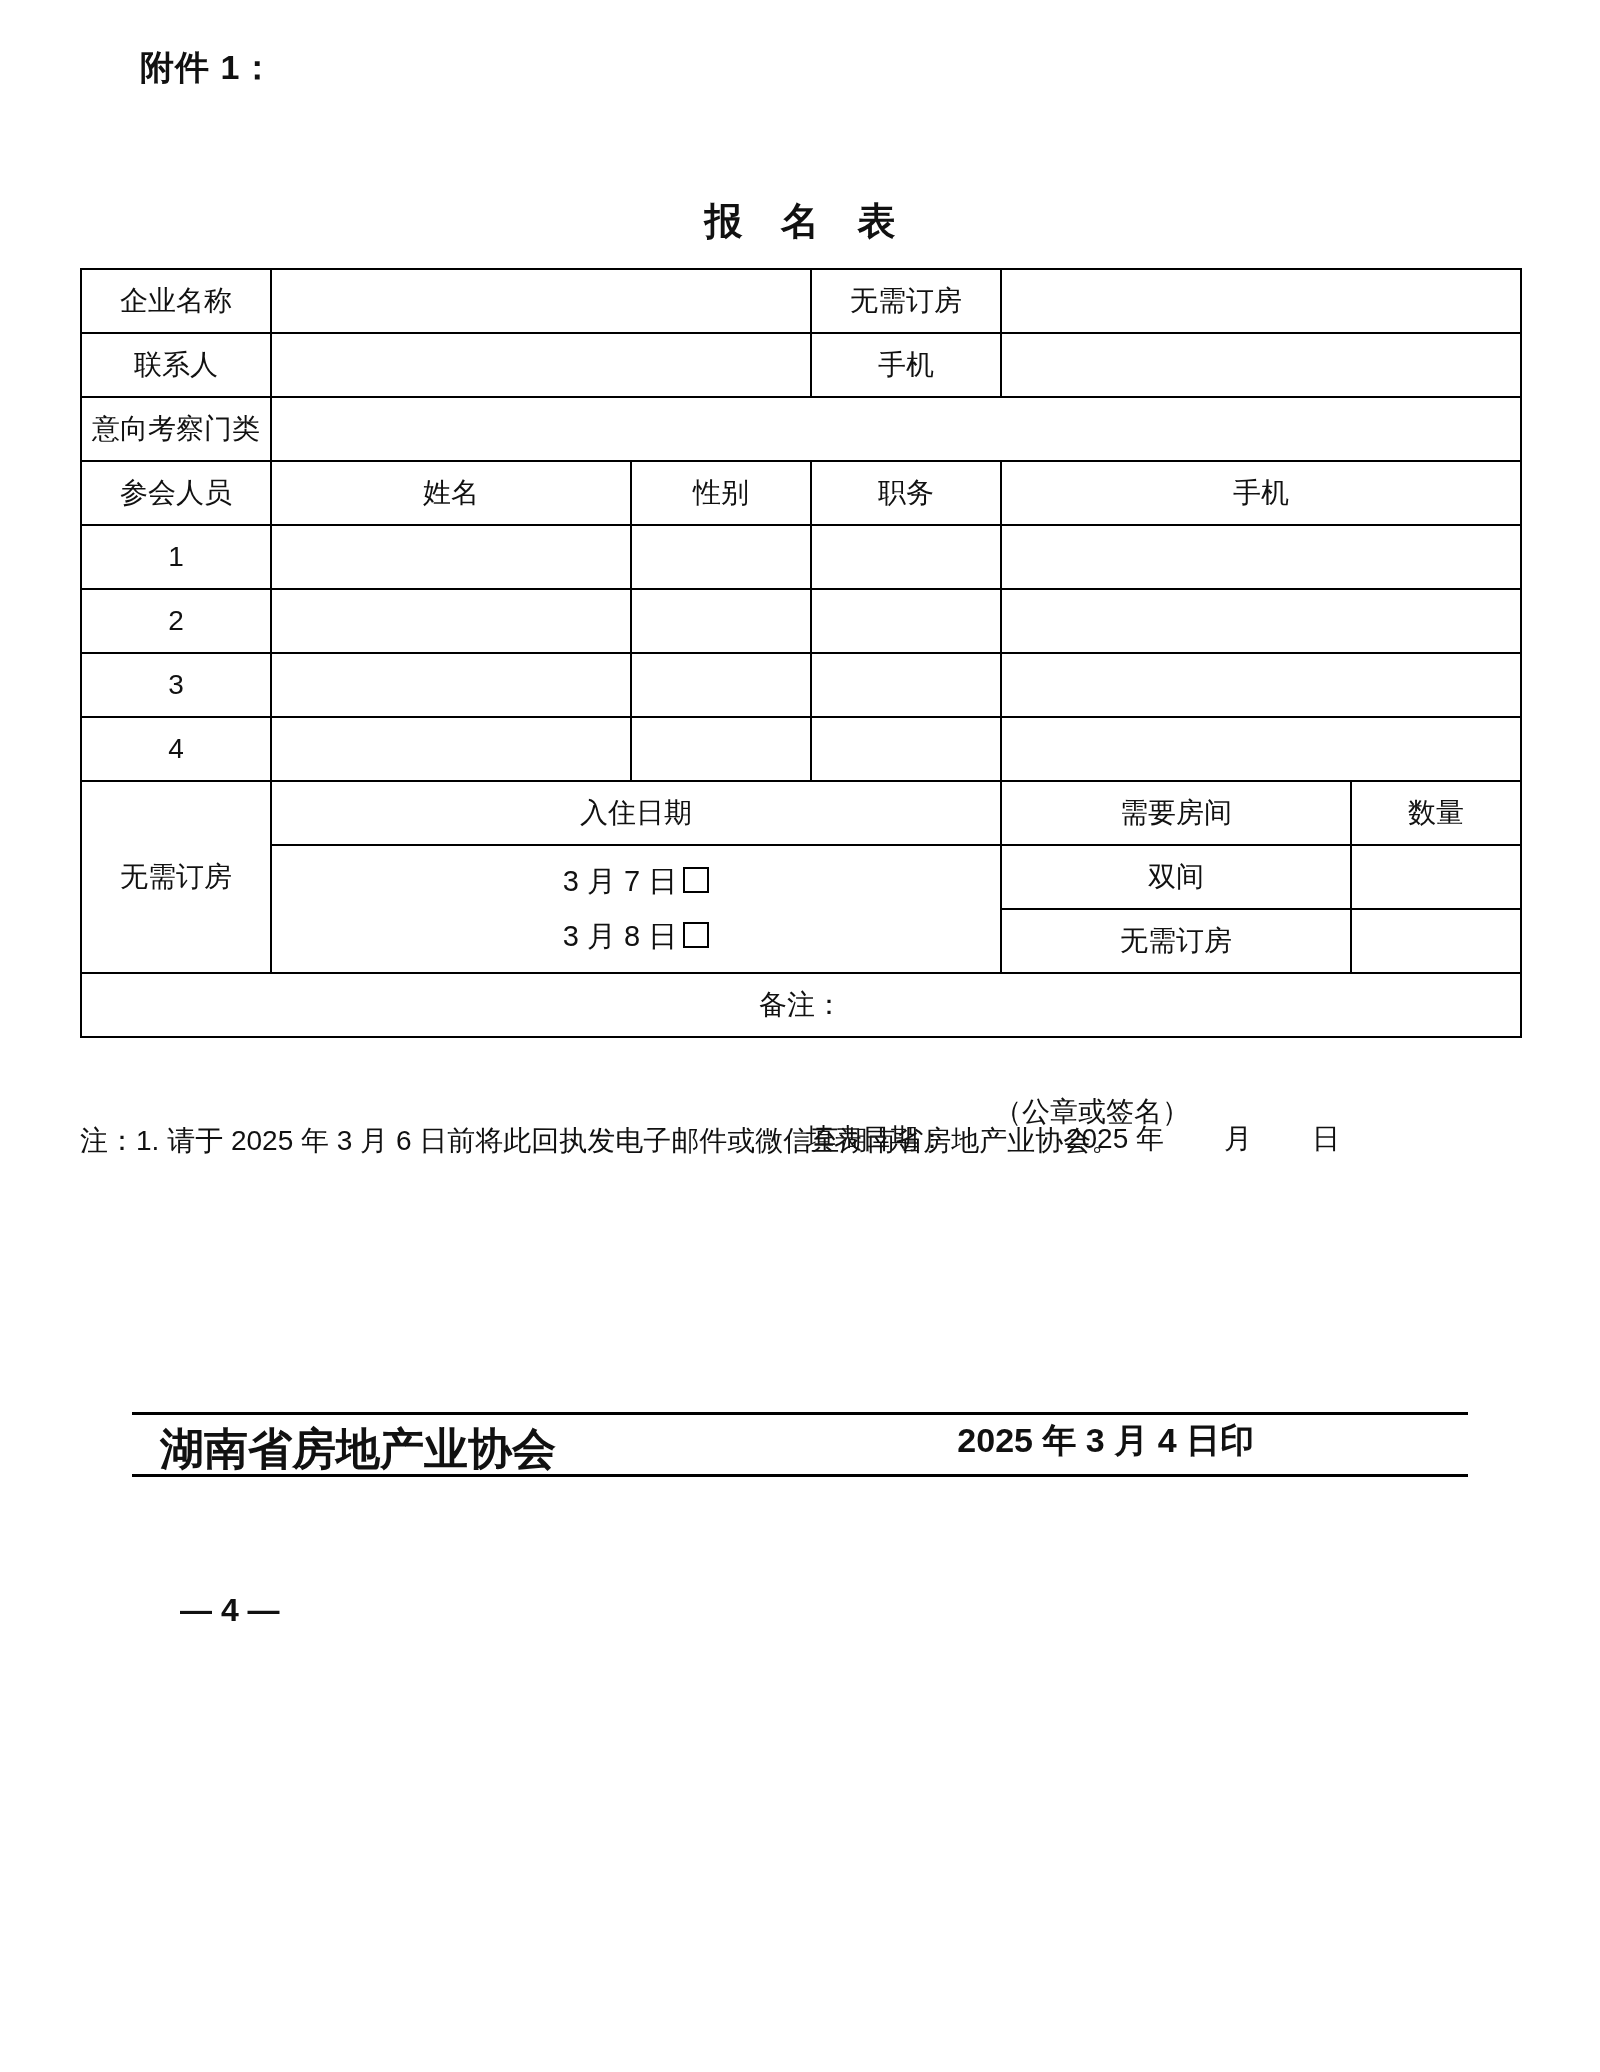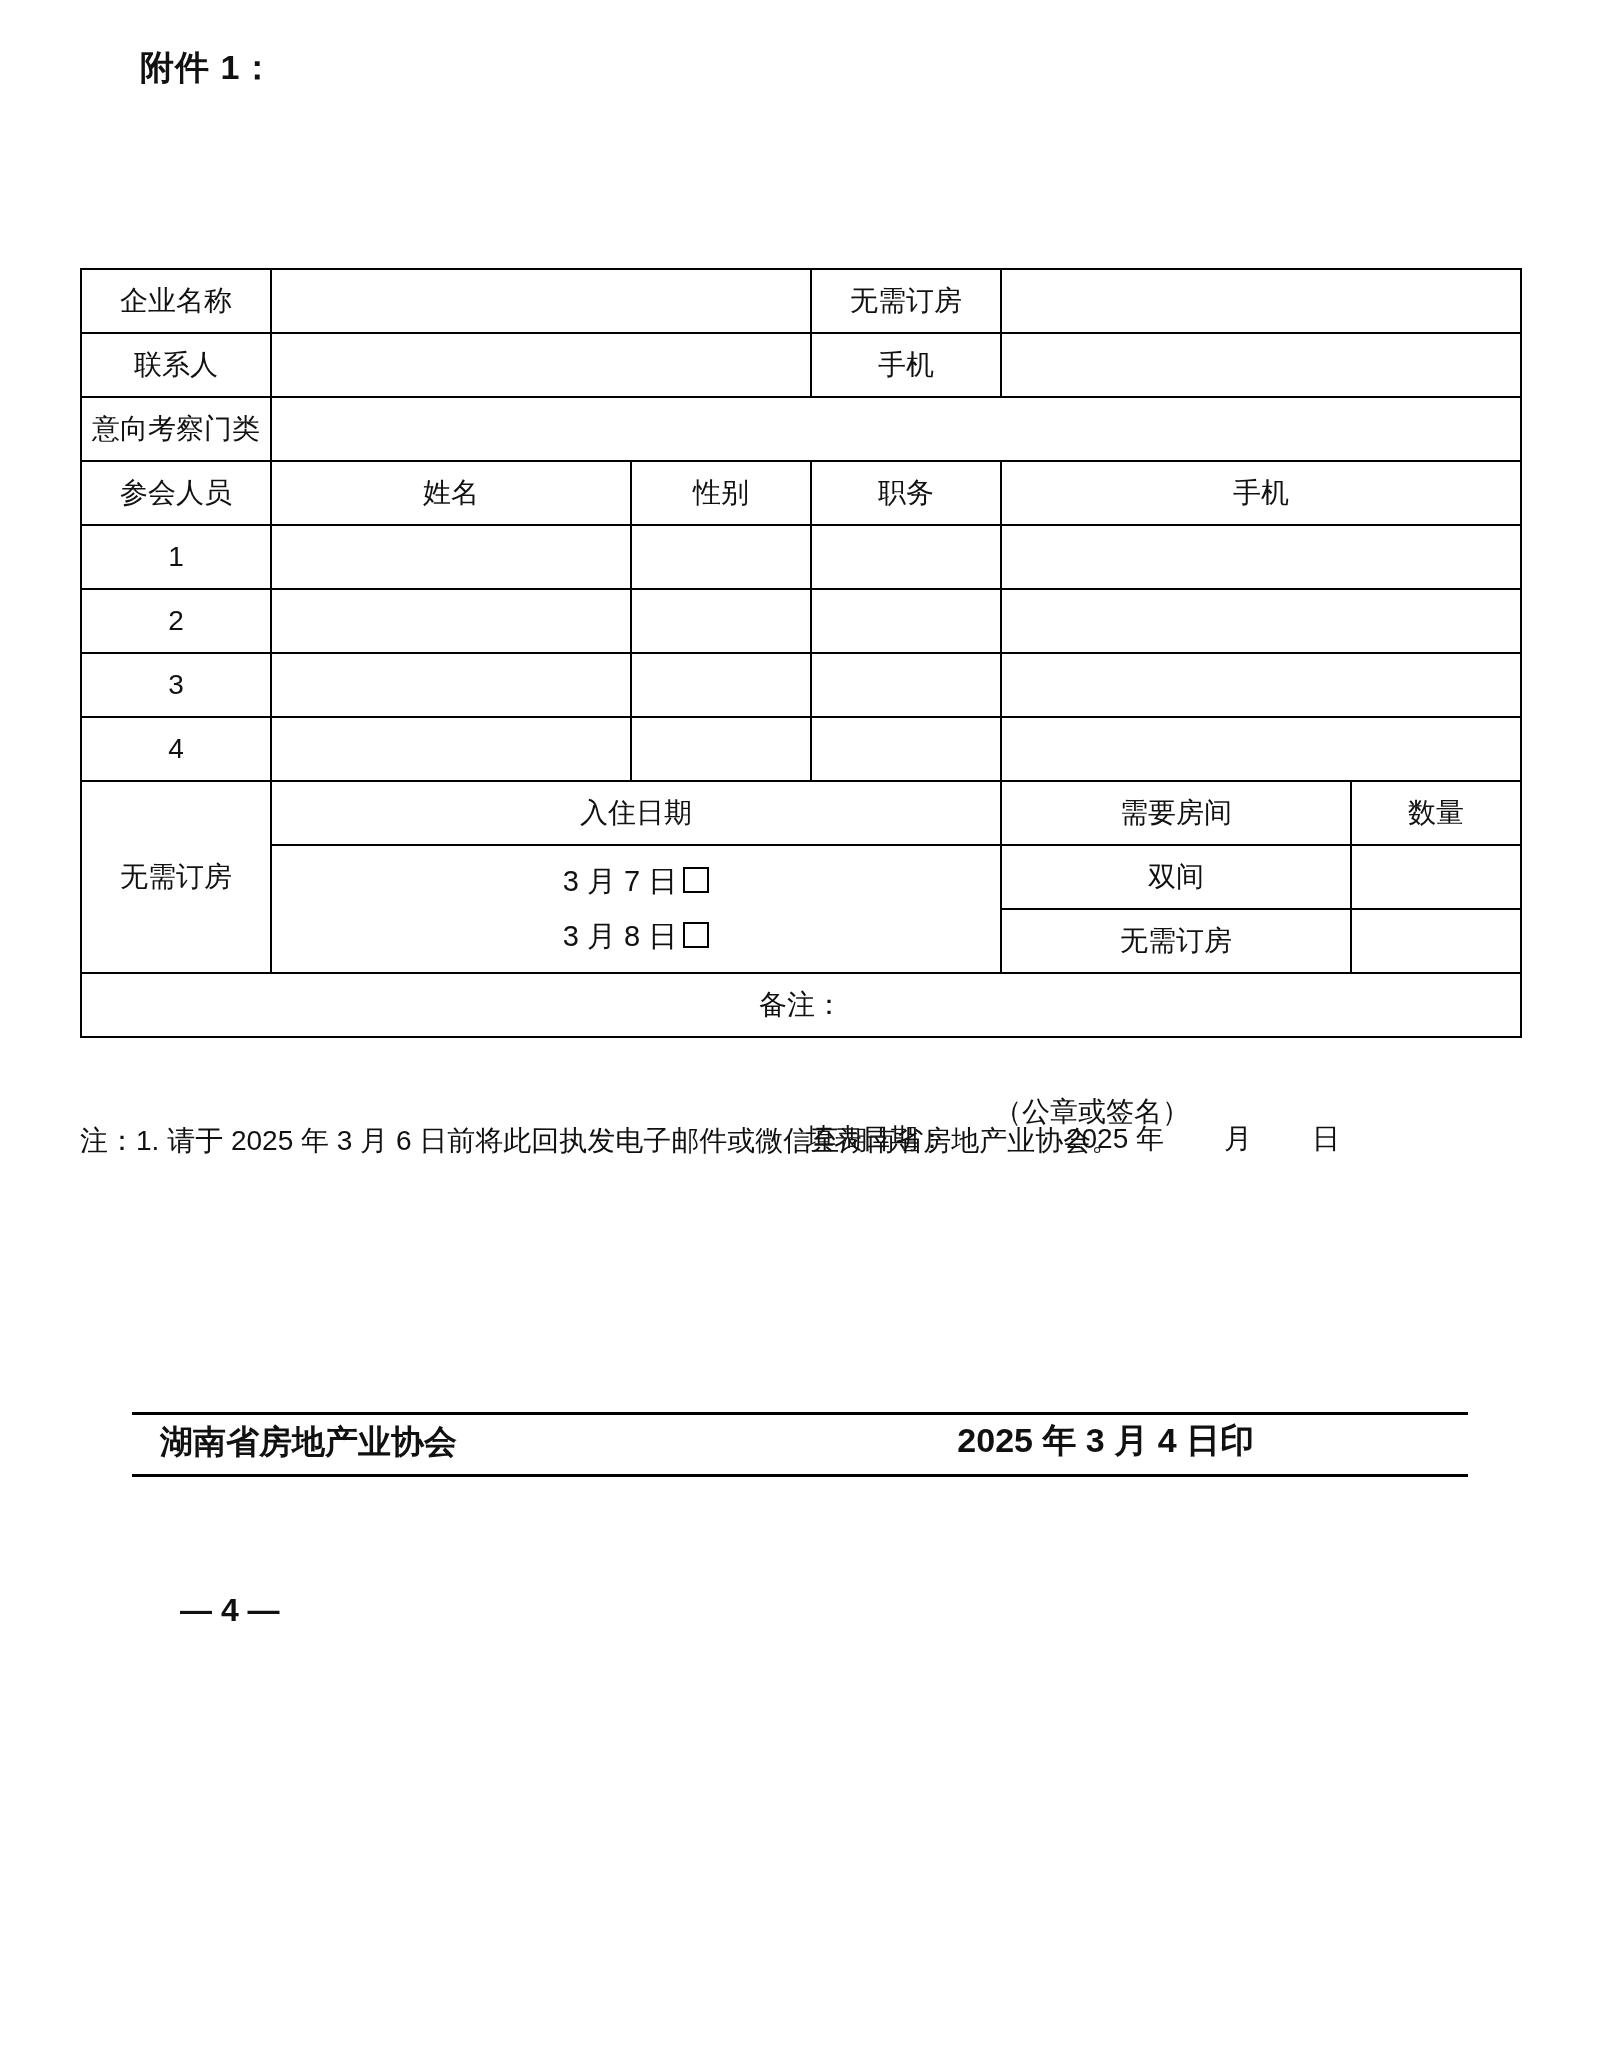--- a/index.html
+++ b/index.html
@@ -139,21 +139,21 @@
     position: absolute;
     left: 132px;
     top: 1474px;
     width: 1336px;
     border-top: 3px solid #000;
   }
   .footer-left {
     position: absolute;
     left: 160px;
     top: 1420px;
-    font-size: 33px;
+    font-size: 44px;
     font-weight: bold;
     font-family: Liberation Serif, serif;
   }
   .footer-right {
     position: absolute;
     right: 150px;
     top: 1418px;
     font-size: 34px;
     font-weight: bold;
     font-family: "Liberation Sans", "DejaVu Sans", sans-serif;
@@ -166,20 +166,21 @@
     font-weight: bold;
     font-family: "Liberation Sans", "DejaVu Sans", sans-serif;
   }
 </style>
 </head>
 <body>
 
 <div class="page">
 
   <div class="attachment-label">附件 1：</div>
+  <div class="doc-subtitle">报 名 表</div>
 
   <table class="form">
     <colgroup>
       <col style="width:190px">
       <col style="width:190px">
       <col style="width:170px">
       <col style="width:180px">
       <col style="width:190px">
       <col style="width:170px">
       <col style="width:180px">

